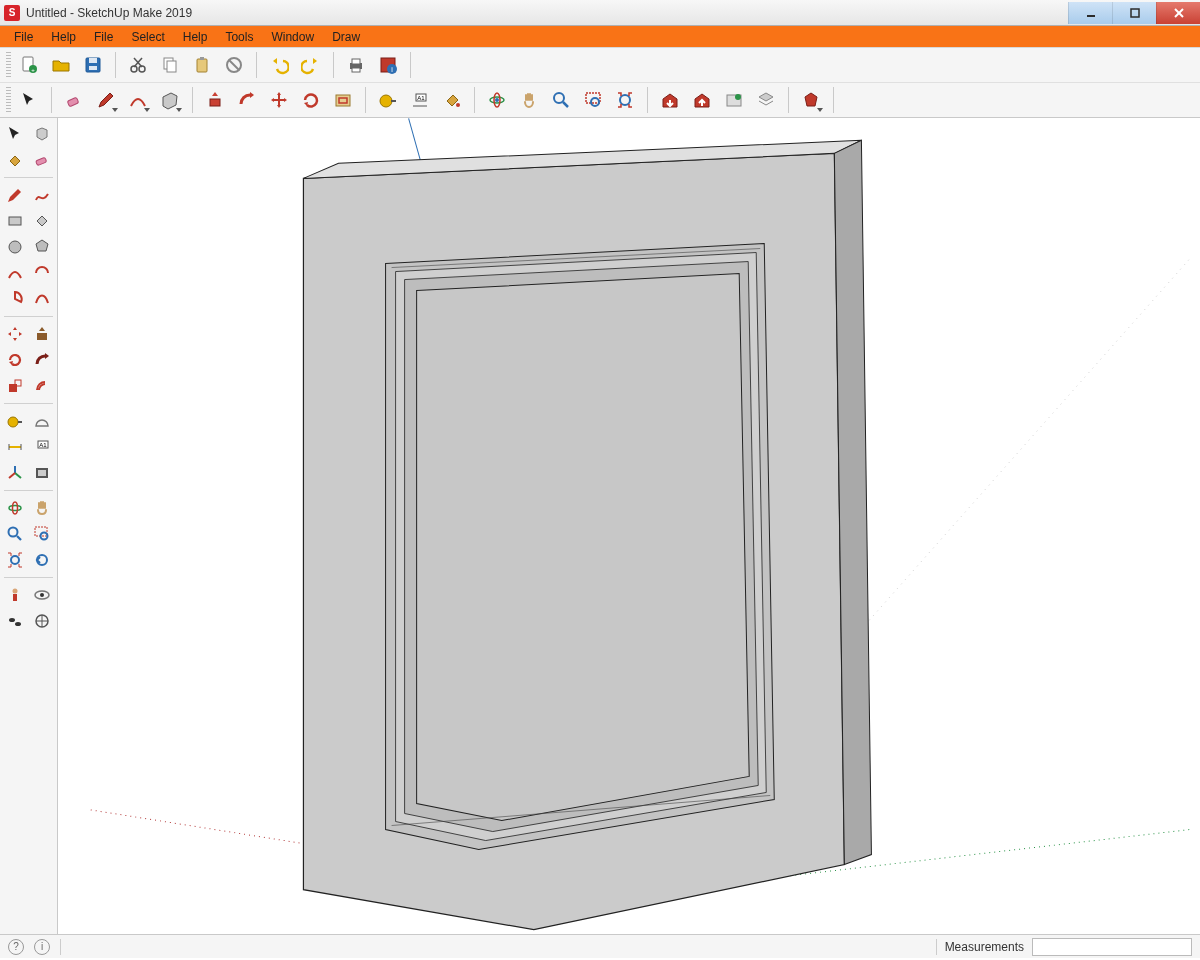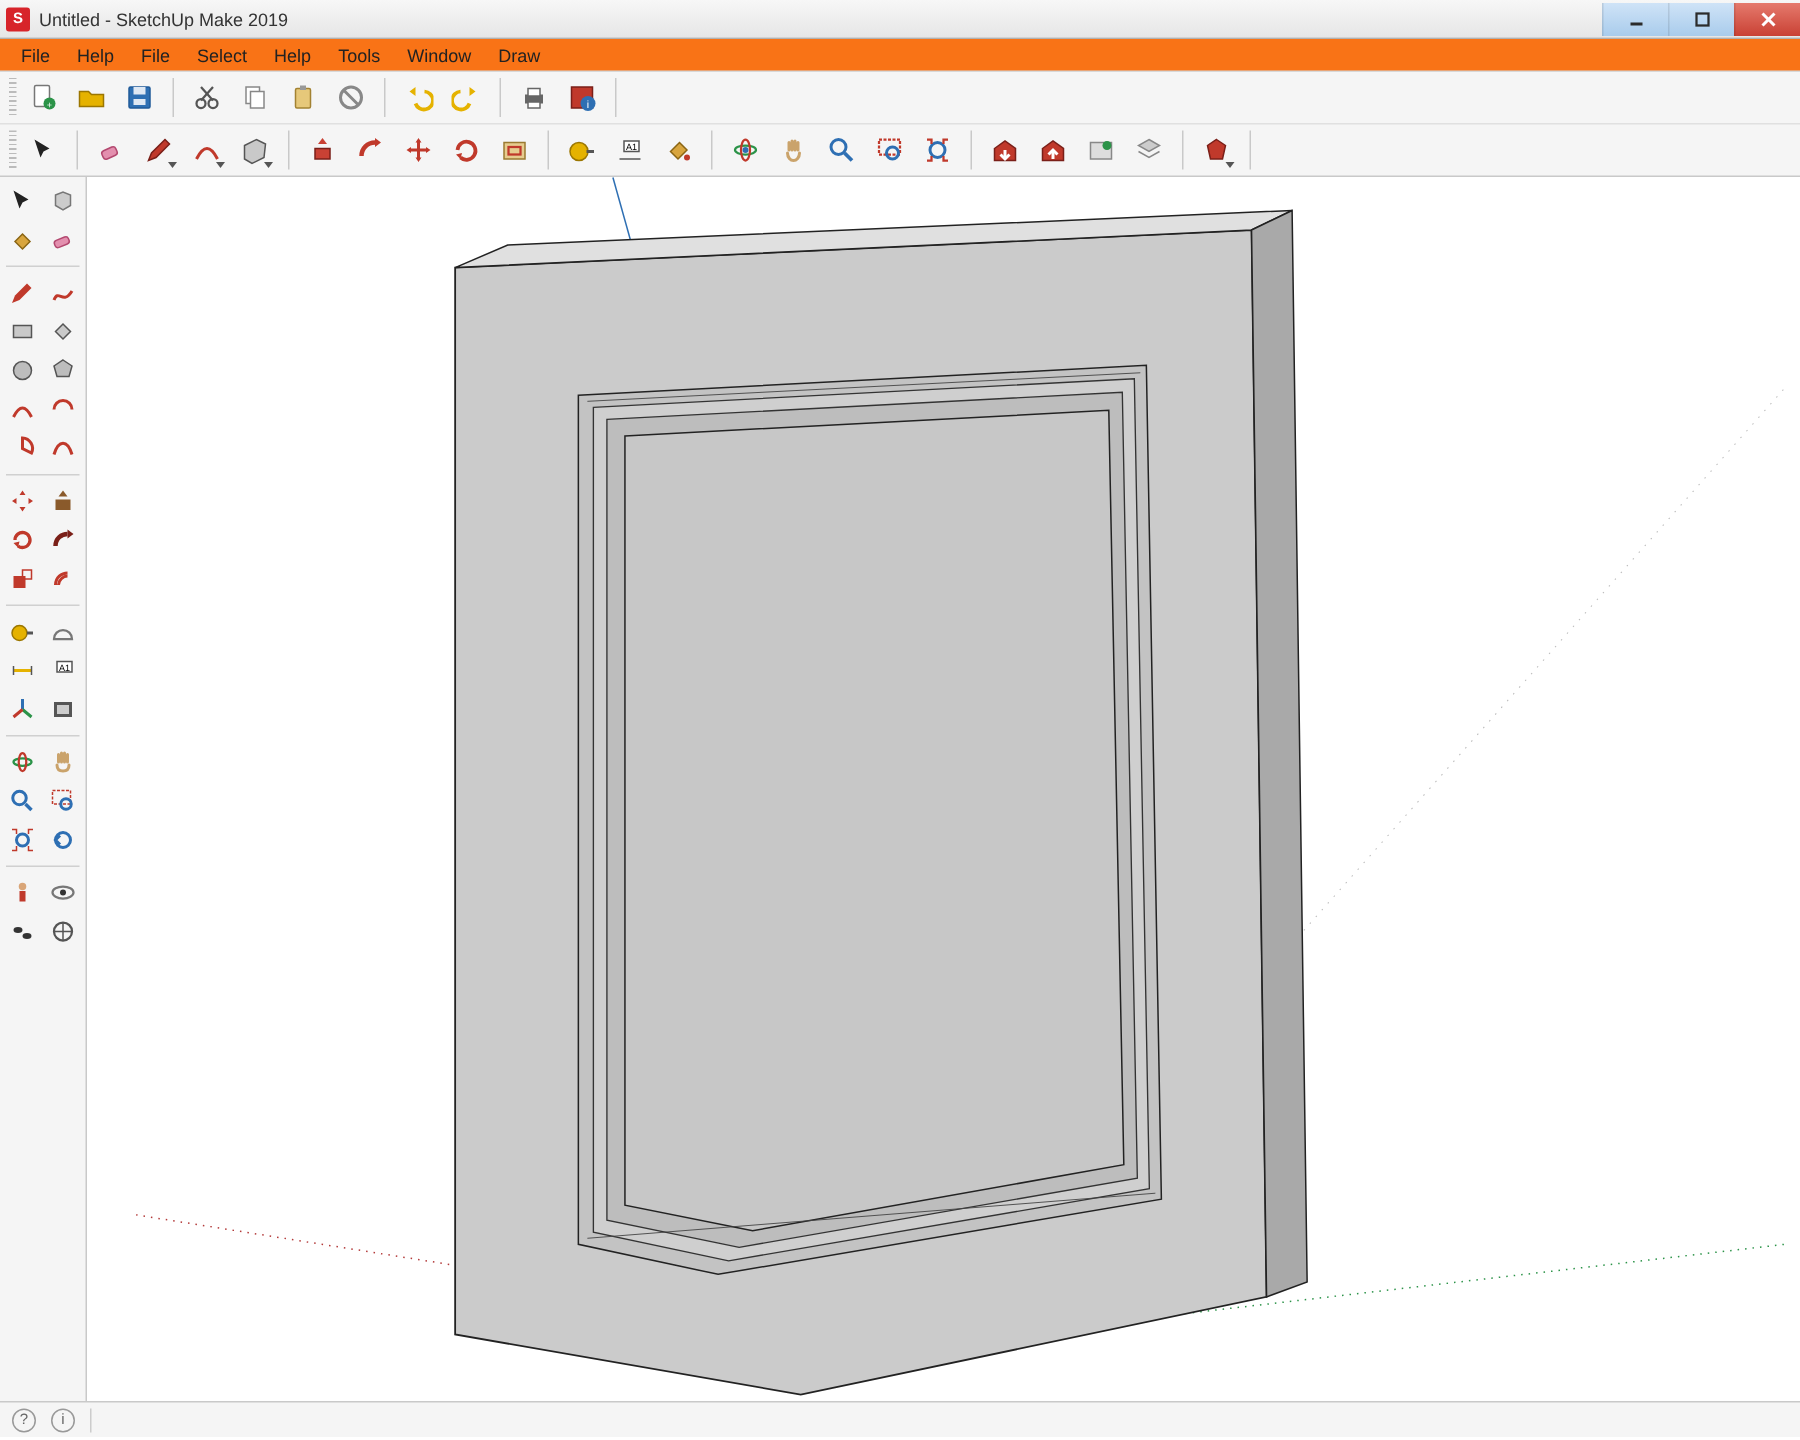--- a/index.html
+++ b/index.html
@@ -606,13 +606,18 @@
   </div>
 
 </div>
 
 <div class="statusbar">
   <div class="status-left">
     <span class="sic">?</span>
     <span class="sic">i</span>
     <span class="svp"></span>
   </div>
+  <div class="status-right">
+    <span class="svp"></span>
+    <span>Measurements</span>
+    <div class="meas-box"></div>
+  </div>
 </div>
 
 </body></html>

